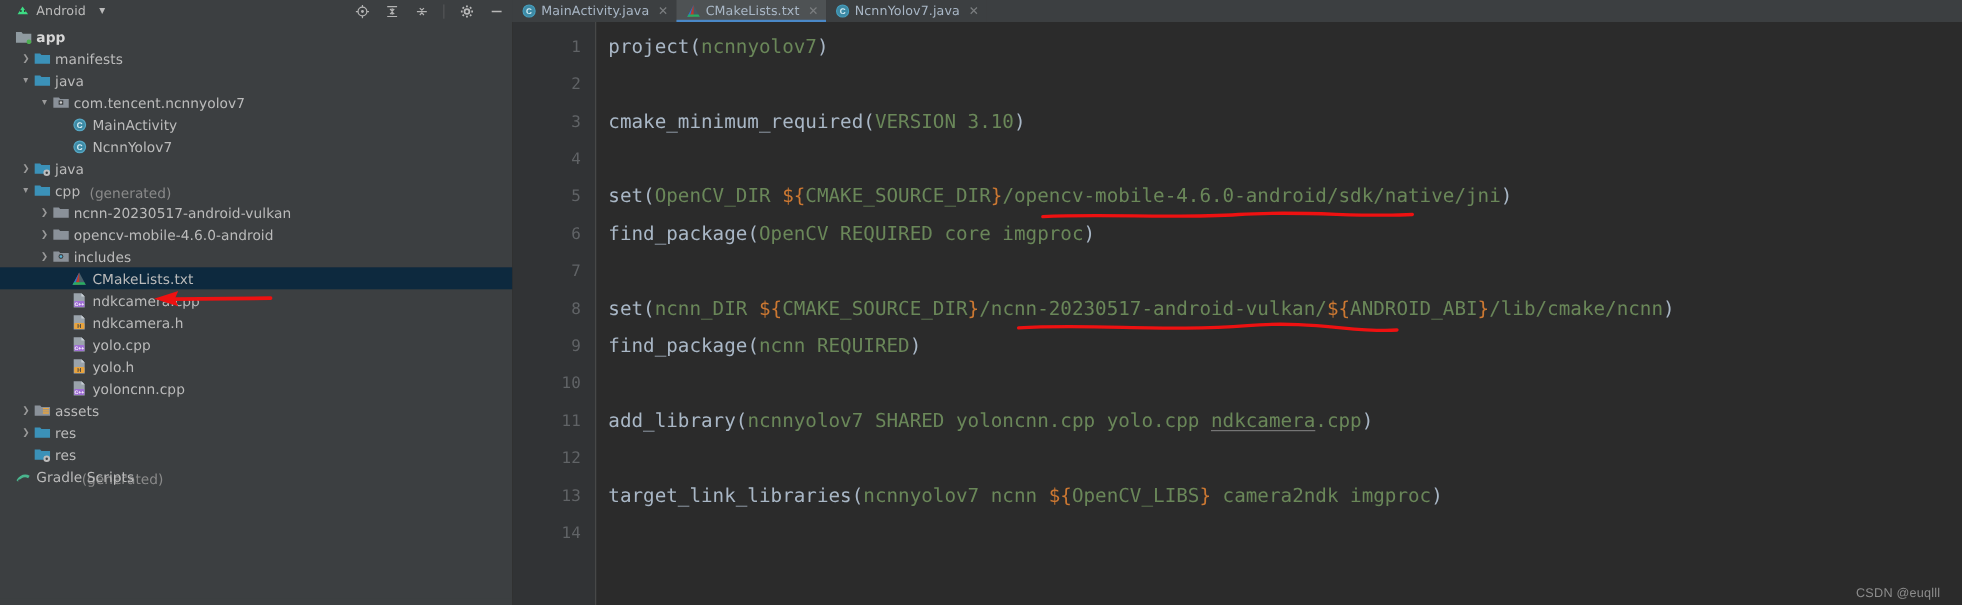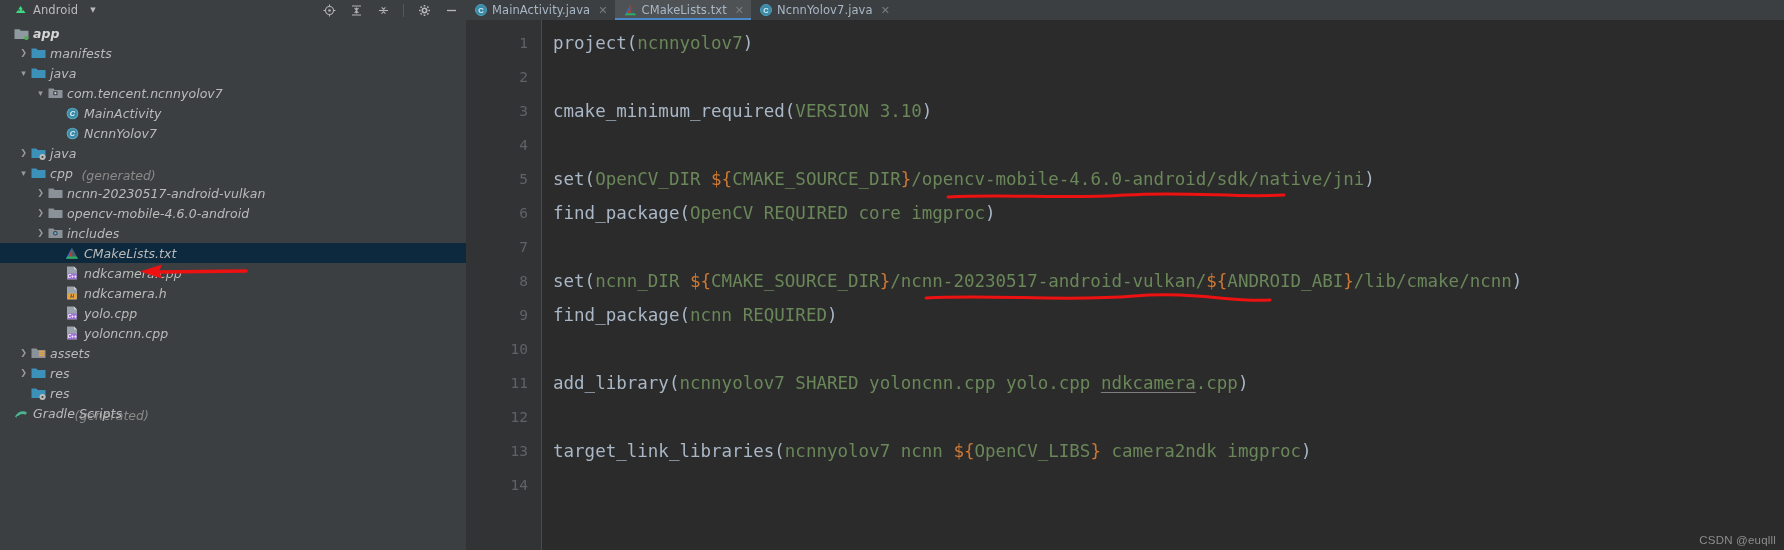--- a/index.html
+++ b/index.html
@@ -53,21 +53,21 @@
   }
   .ic-cmake { width: 13px; height: 12px; display: block; }
 
   
   .body { display: flex; flex: 1; min-height: 0; }
 
   
   .sidebar {
     width: 466px; flex: 0 0 466px;
     background: #3c3f41; position: relative;
-    overflow: hidden; padding-top: 3px; font-style: italic;
+    overflow: hidden; padding-top: 3px;
   }
   .tree-row {
     display: flex; align-items: center;
     height: 20px; font-size: 12.5px; color: #bbbbbb;
     white-space: nowrap; position: relative;
   }
   .tree-row.selected { background: #0d293e; }
   .arrow {
     width: 13px; flex: 0 0 13px; text-align: center;
     color: #9a9a9a; font-size: 9px; line-height: 1;
@@ -105,21 +105,21 @@
   .t-arg { color: #6a8759; }
   .t-paren { color: #a9b7c6; }
   .t-var { color: #cc7832; }
   .t-under { text-decoration: underline; text-decoration-color: #7e7e7e; text-underline-offset: 3px; }
 
   
   .red-line { position: absolute; pointer-events: none; }
 
   
   .watermark {
-    position: absolute; right: 8px; bottom: 4px;
+    position: absolute; right: 20px; bottom: 4px;
     color: #8d8d8d; font-size: 11.5px;
     font-family: "Liberation Sans", sans-serif;
     letter-spacing: .2px;
   }
   .sidebar-bottom { position: absolute; left: 0; bottom: 0; width: 466px; height: 6px; background: #3c3f41; }
 </style>
 </head>
 <body>
 
 <div id="app">
@@ -381,20 +381,33 @@
           </span>
           <span class="node-label">yolo.cpp</span>
         </div>
         <div class="tree-row">
           <span style="width: 51px; flex: 0 0 51px;"></span>
           <span class="arrow none"></span>
           <span class="node-icon">
             <svg width="14" height="14" viewBox="0 0 14 14">
         <path d="M2 0.5h7l3 3v10H2z" fill="#9aa3ab"></path>
         <path d="M9 0.5v3h3z" fill="#c9d0d6"></path>
+        <rect x="2.5" y="7.6" width="9.2" height="5.6" rx="1" fill="#e8a33d"></rect>
+        <text x="7.1" y="12.1" font-size="5.2" font-family="Liberation Sans, sans-serif" font-weight="bold" fill="#3c3f41" text-anchor="middle">H</text>
+            </svg>
+          </span>
+          <span class="node-label">yolo.h</span>
+        </div>
+        <div class="tree-row">
+          <span style="width: 51px; flex: 0 0 51px;"></span>
+          <span class="arrow none"></span>
+          <span class="node-icon">
+            <svg width="14" height="14" viewBox="0 0 14 14">
+        <path d="M2 0.5h7l3 3v10H2z" fill="#9aa3ab"></path>
+        <path d="M9 0.5v3h3z" fill="#c9d0d6"></path>
         <rect x="2.5" y="7.6" width="9.2" height="5.6" rx="1" fill="#a06fd6"></rect>
         <text x="7.1" y="12" font-size="4.7" font-family="Liberation Sans, sans-serif" font-weight="bold" fill="#fff" text-anchor="middle">C++</text>
             </svg>
           </span>
           <span class="node-label">yoloncnn.cpp</span>
         </div>
         <div class="tree-row">
           <span style="width: 17px; flex: 0 0 17px;"></span>
           <span class="arrow" style="font-size: 8px;">❯</span>
           <span class="node-icon">

